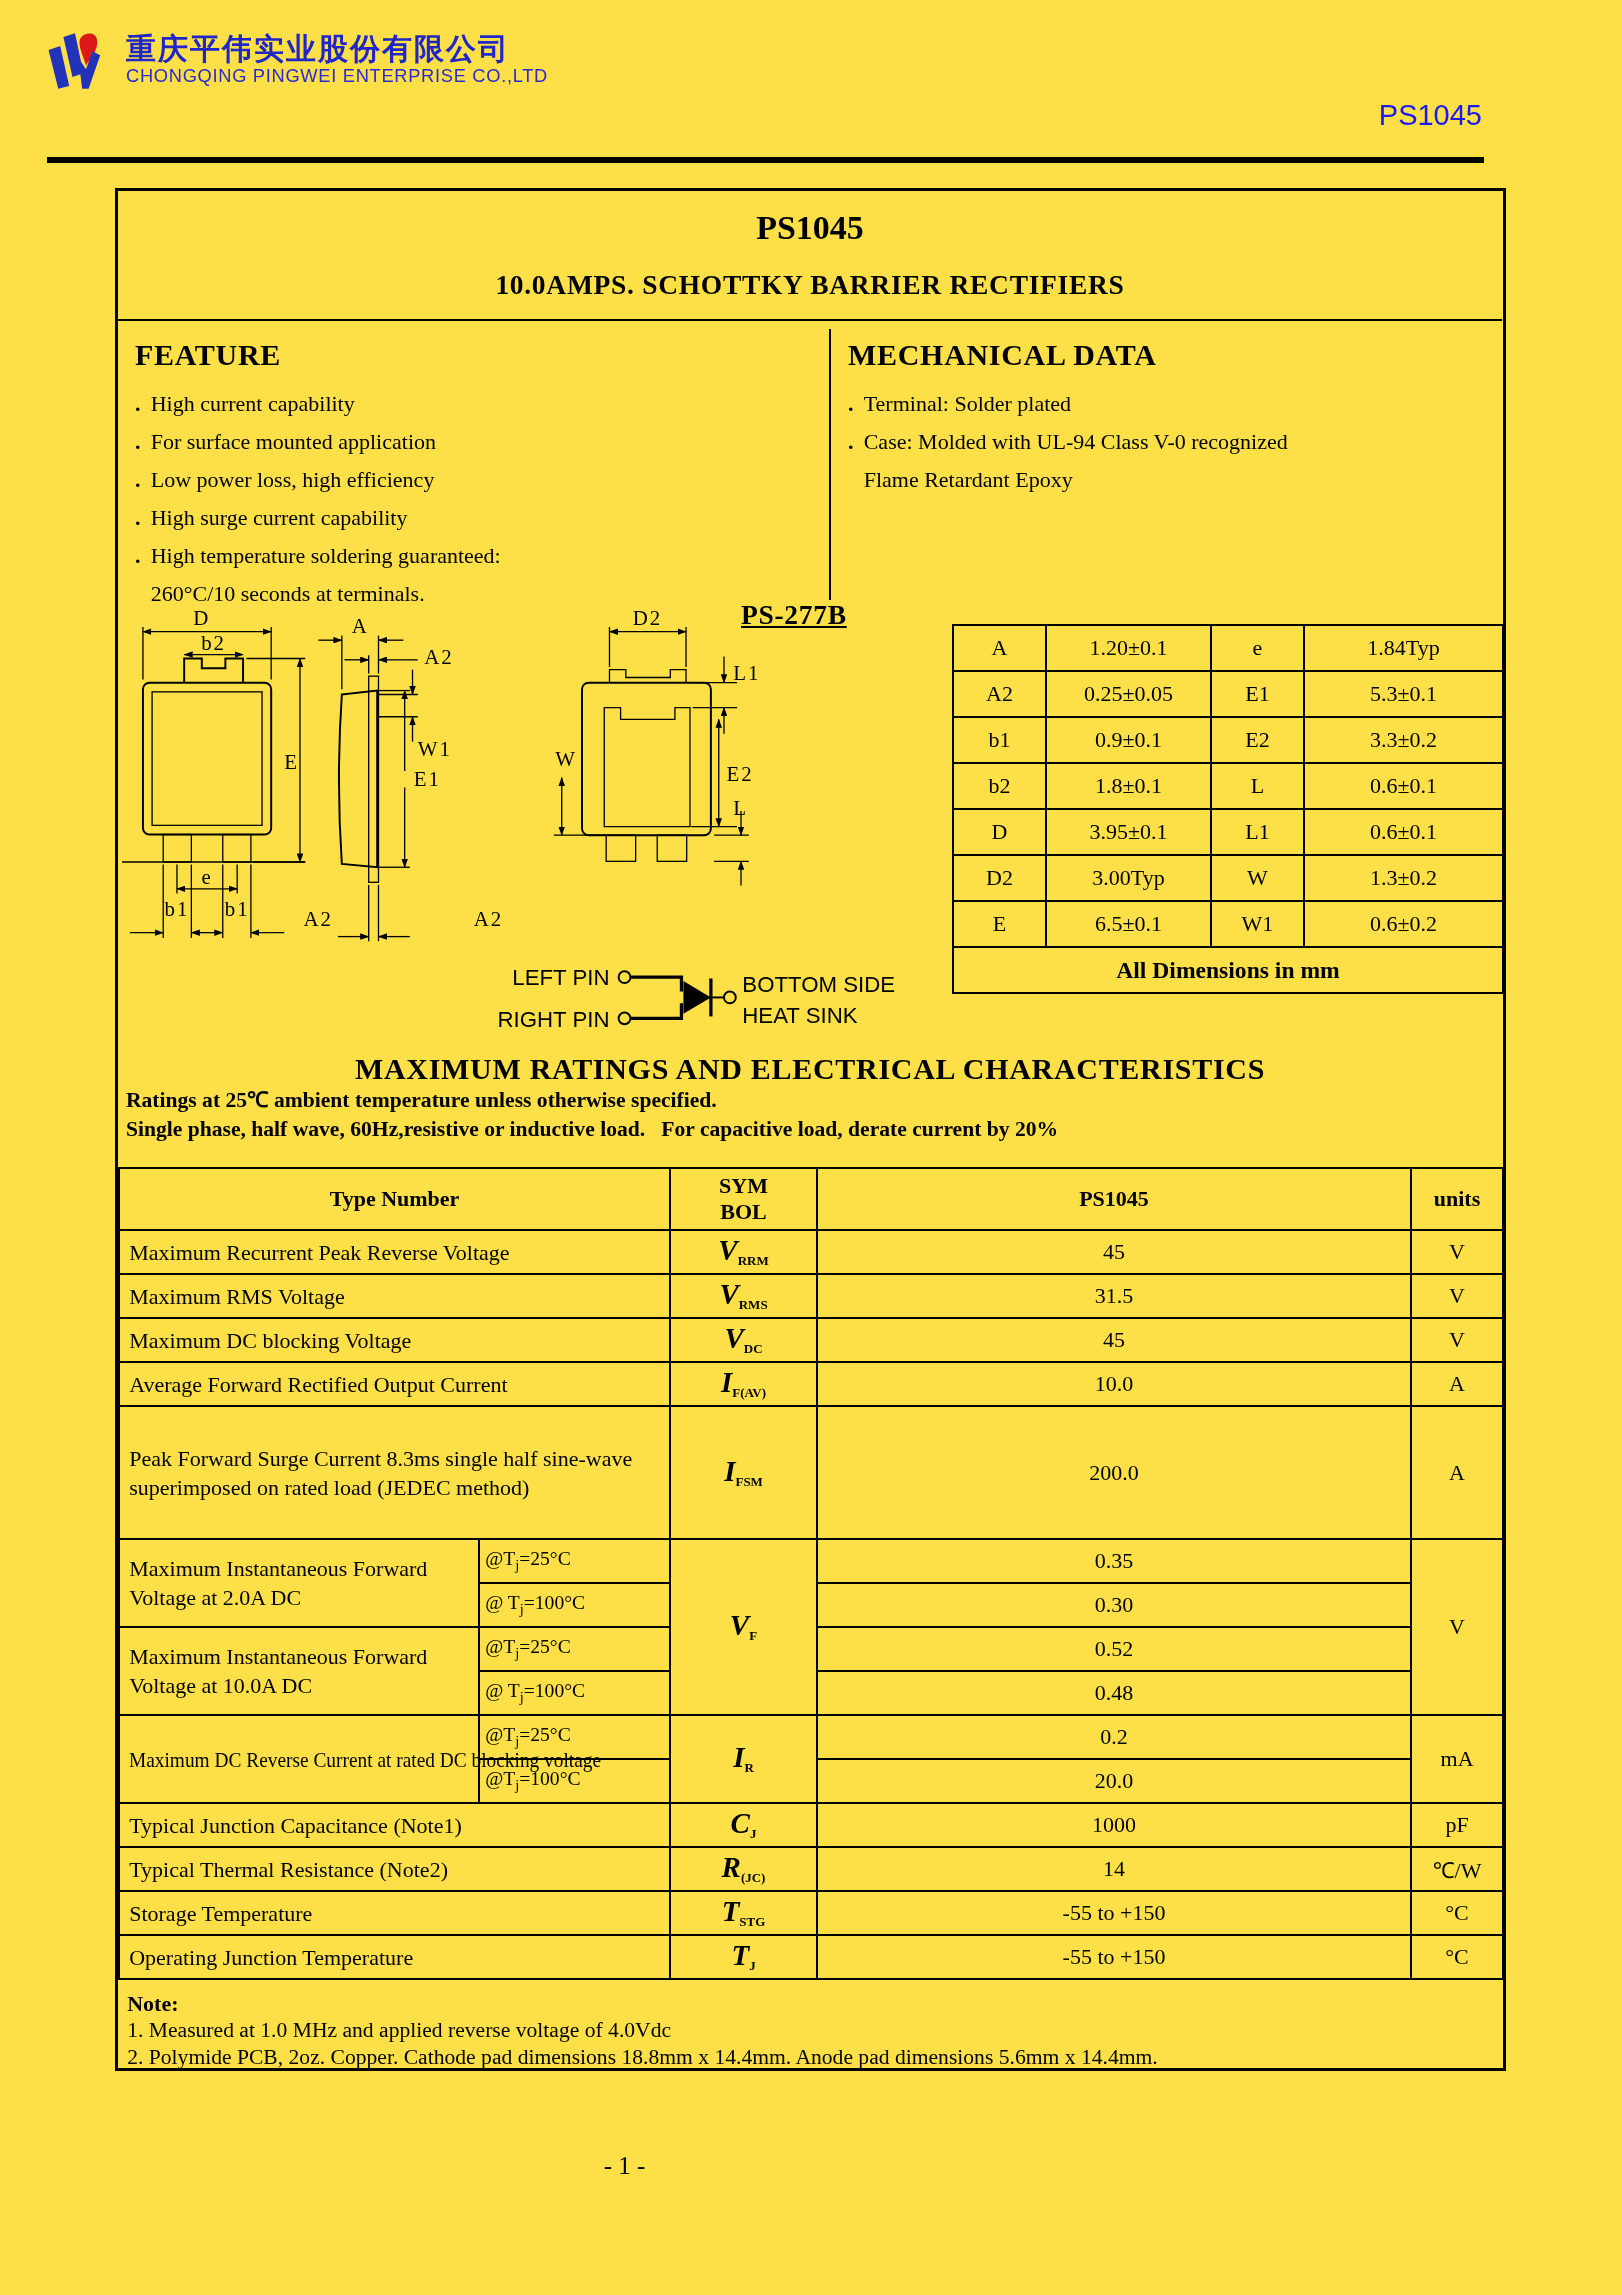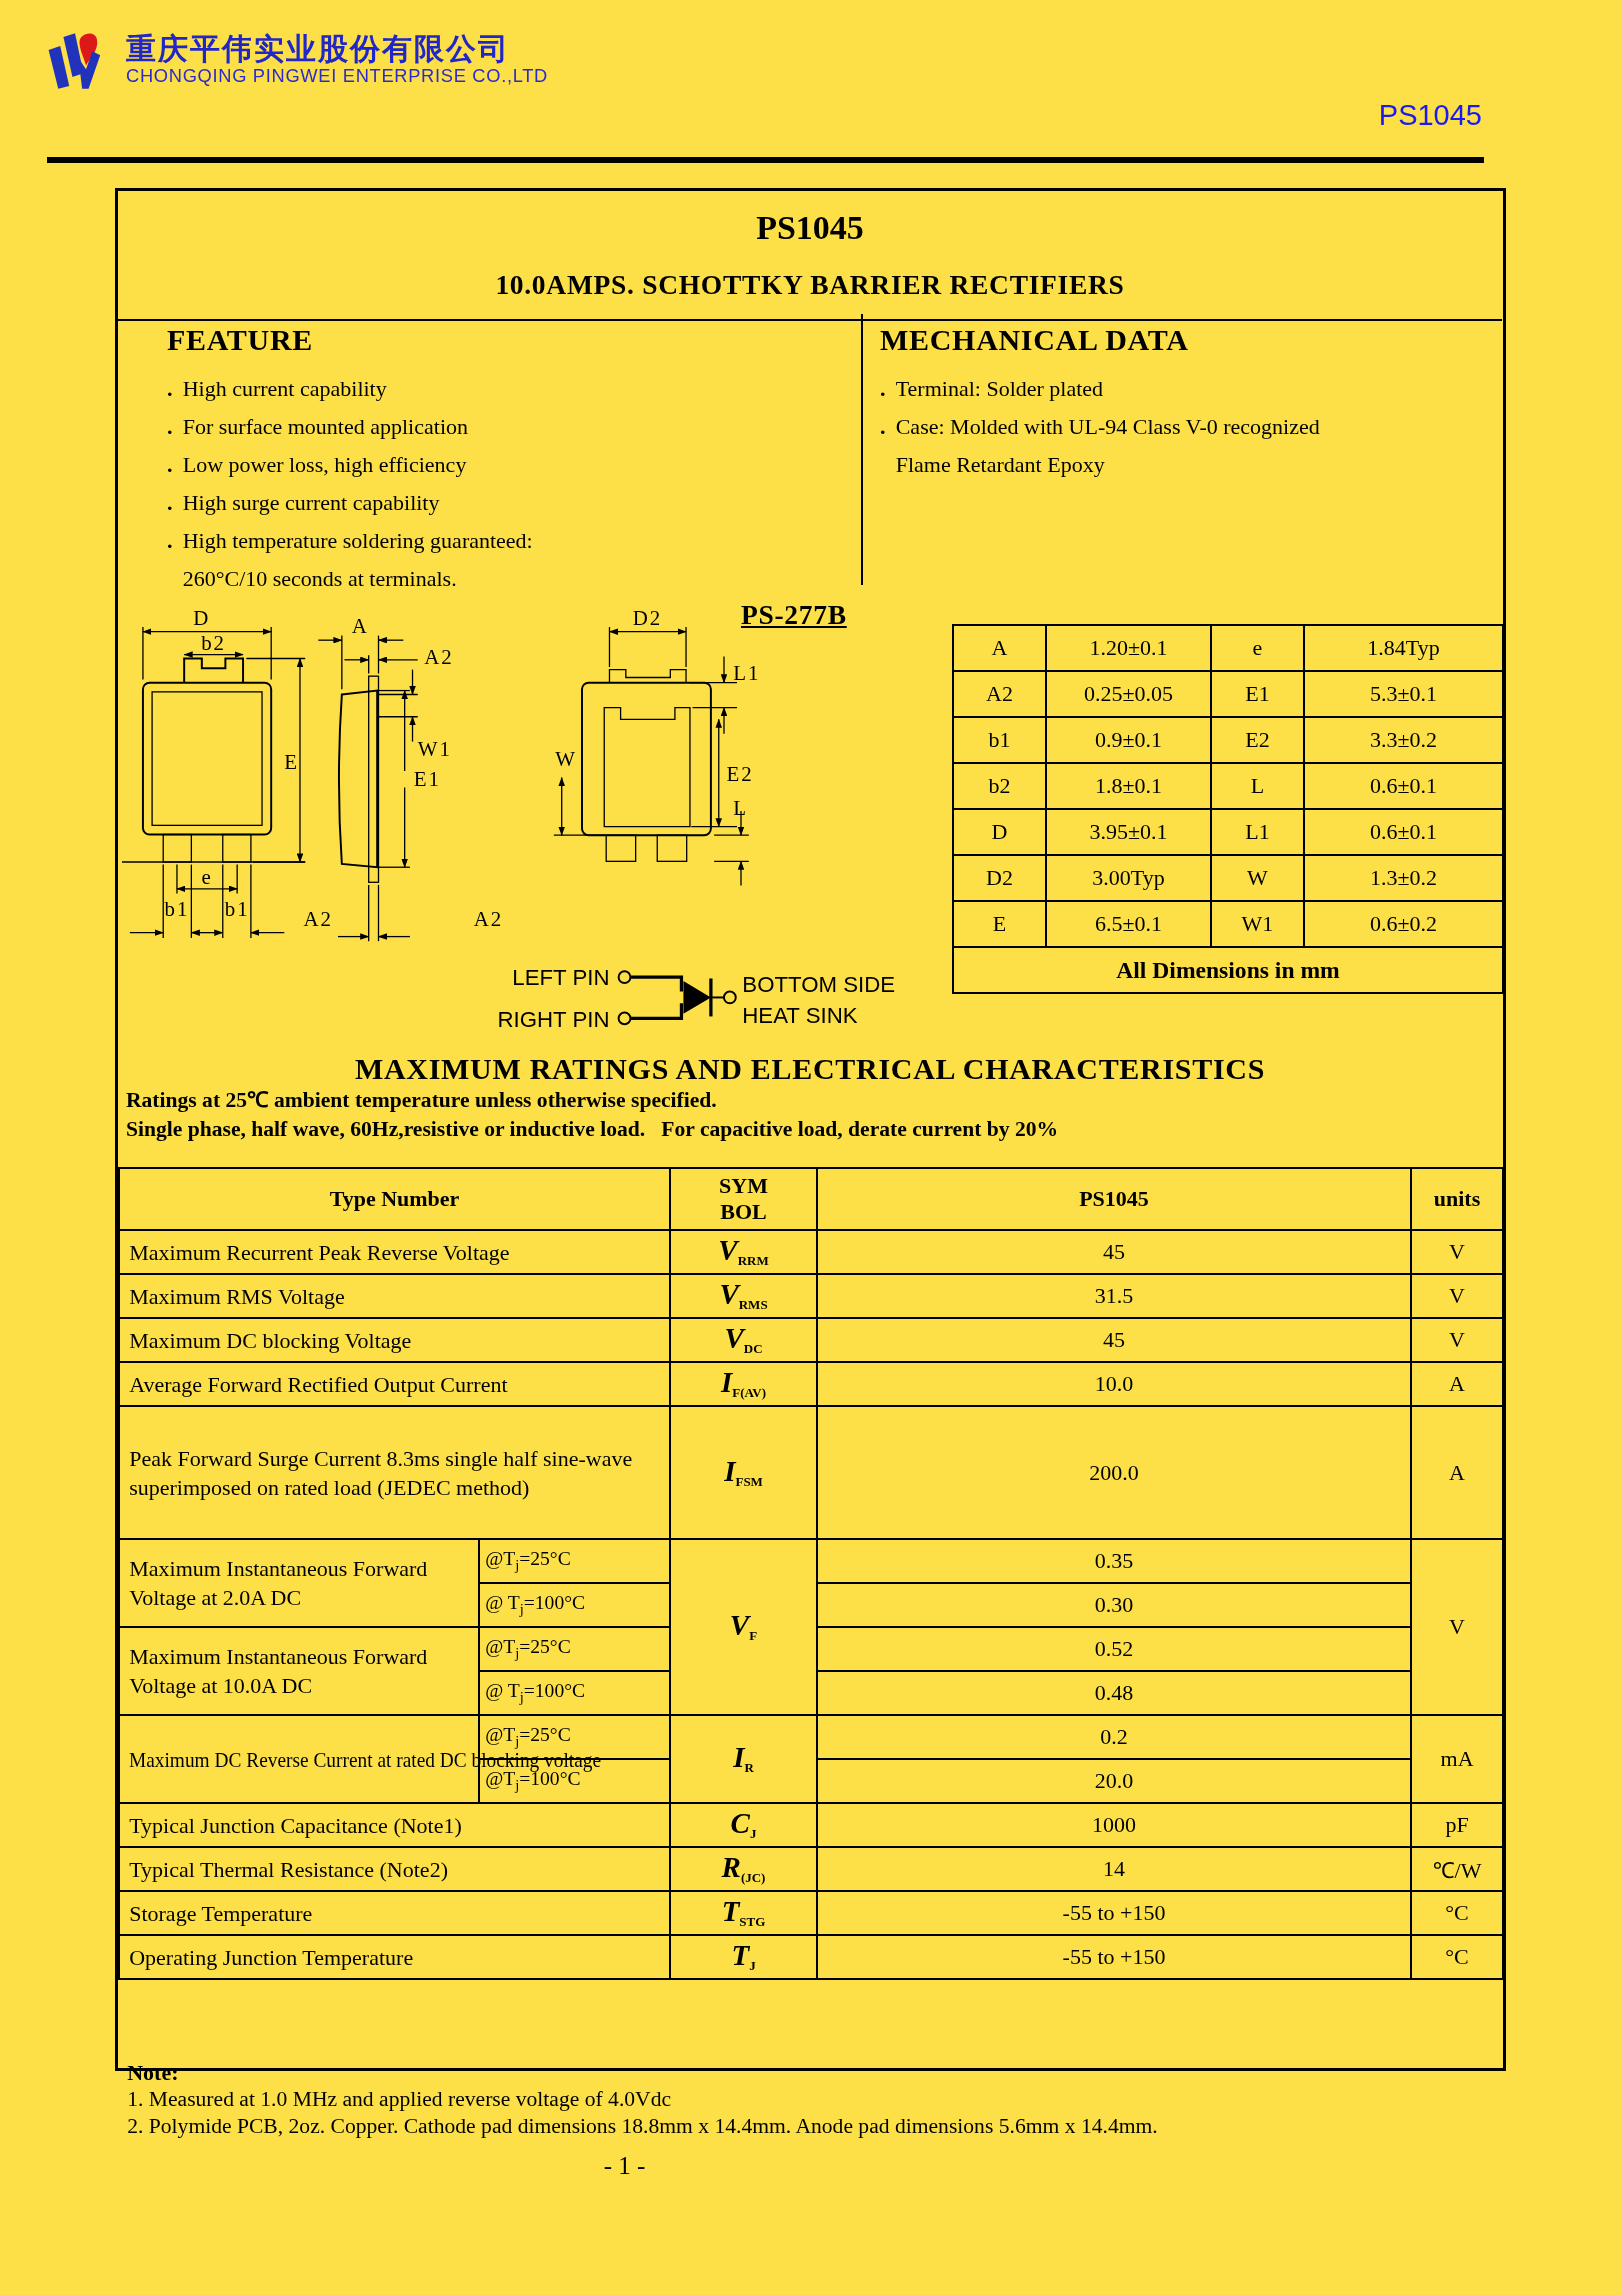--- a/index.html
+++ b/index.html
@@ -19,21 +19,21 @@
 
   
   .doc-box { position:absolute; left:115px; top:188px; width:1391px; height:1883px;
              border:3.3px solid #000; }
   .sec { position:absolute; left:0; width:1384px; }
 
   .title-sec { top:0; height:130px; border-bottom:2.6px solid #000; text-align:center; }
   .t-part { margin-top:18.3px; font-size:34px; font-weight:bold; }
   .t-sub  { margin-top:22px; font-size:27.5px; font-weight:bold; letter-spacing:0.7px; }
 
-  .feat-sec { top:123px; height:271px;margin-left:32px; }
+  .feat-sec { top:138px; height:271px; }
   .feat-col { position:absolute; top:0; height:271px; padding:9.2px 0 0 17px; }
   .feat-left { left:0; width:713px; border-right:2.6px solid #000; }
   .feat-right { left:713px; width:671px; }
   .sec-h { font-size:30px; font-weight:bold; letter-spacing:0.7px; margin-bottom:13px; }
   .li { font-size:22px; line-height:38px; white-space:nowrap; }
   .li .dot { display:inline-block; width:15.7px; font-weight:bold; }
   .li.cont { padding-left:15.7px; }
 
   .draw-sec { top:400px; height:455px; }
   .pkg-name { position:absolute; left:623px; top:7.9px; font-size:27.5px; font-weight:bold;
@@ -60,21 +60,21 @@
   .ratings td.sym { text-align:center; }
   .sym-main { font-style:italic; font-weight:bold; font-size:29px; }
   .sym-sub  { font-weight:bold; font-size:13px; vertical-align:-5.2px; letter-spacing:0; }
   .hdr-cell { text-align:center; font-weight:bold; font-size:23.6px; }
   .r-h  { height:62px; }
   .r-s  { height:44px; }
   .r-t  { height:133px; }
   .narrow span.sq { display:inline-block; transform:scaleX(.88); transform-origin:left; white-space:nowrap; }
   sub.cj { font-size:14.4px; }
 
-  .notes-sec { top:1865px; height:81px; padding:3.9px 0 0 9.2px; }
+  .notes-sec { top:1796px; height:81px; padding:3.9px 0 0 9.2px; }
   .note-h { font-size:22px; font-weight:bold; line-height:26px; }
   .note-l { font-size:21.6px; line-height:27px; }
 
   .page-num { position:absolute; left:559px; top:2152px; width:131px; text-align:center; font-size:25px; }
 
   
   .ln  { stroke:#000; stroke-width:3; fill:none; }
   .ln2 { stroke:#000; stroke-width:2; fill:none; }
   .dim { stroke:#000; stroke-width:2; fill:none; }
   .thk { stroke:#000; stroke-width:5; fill:none; }

